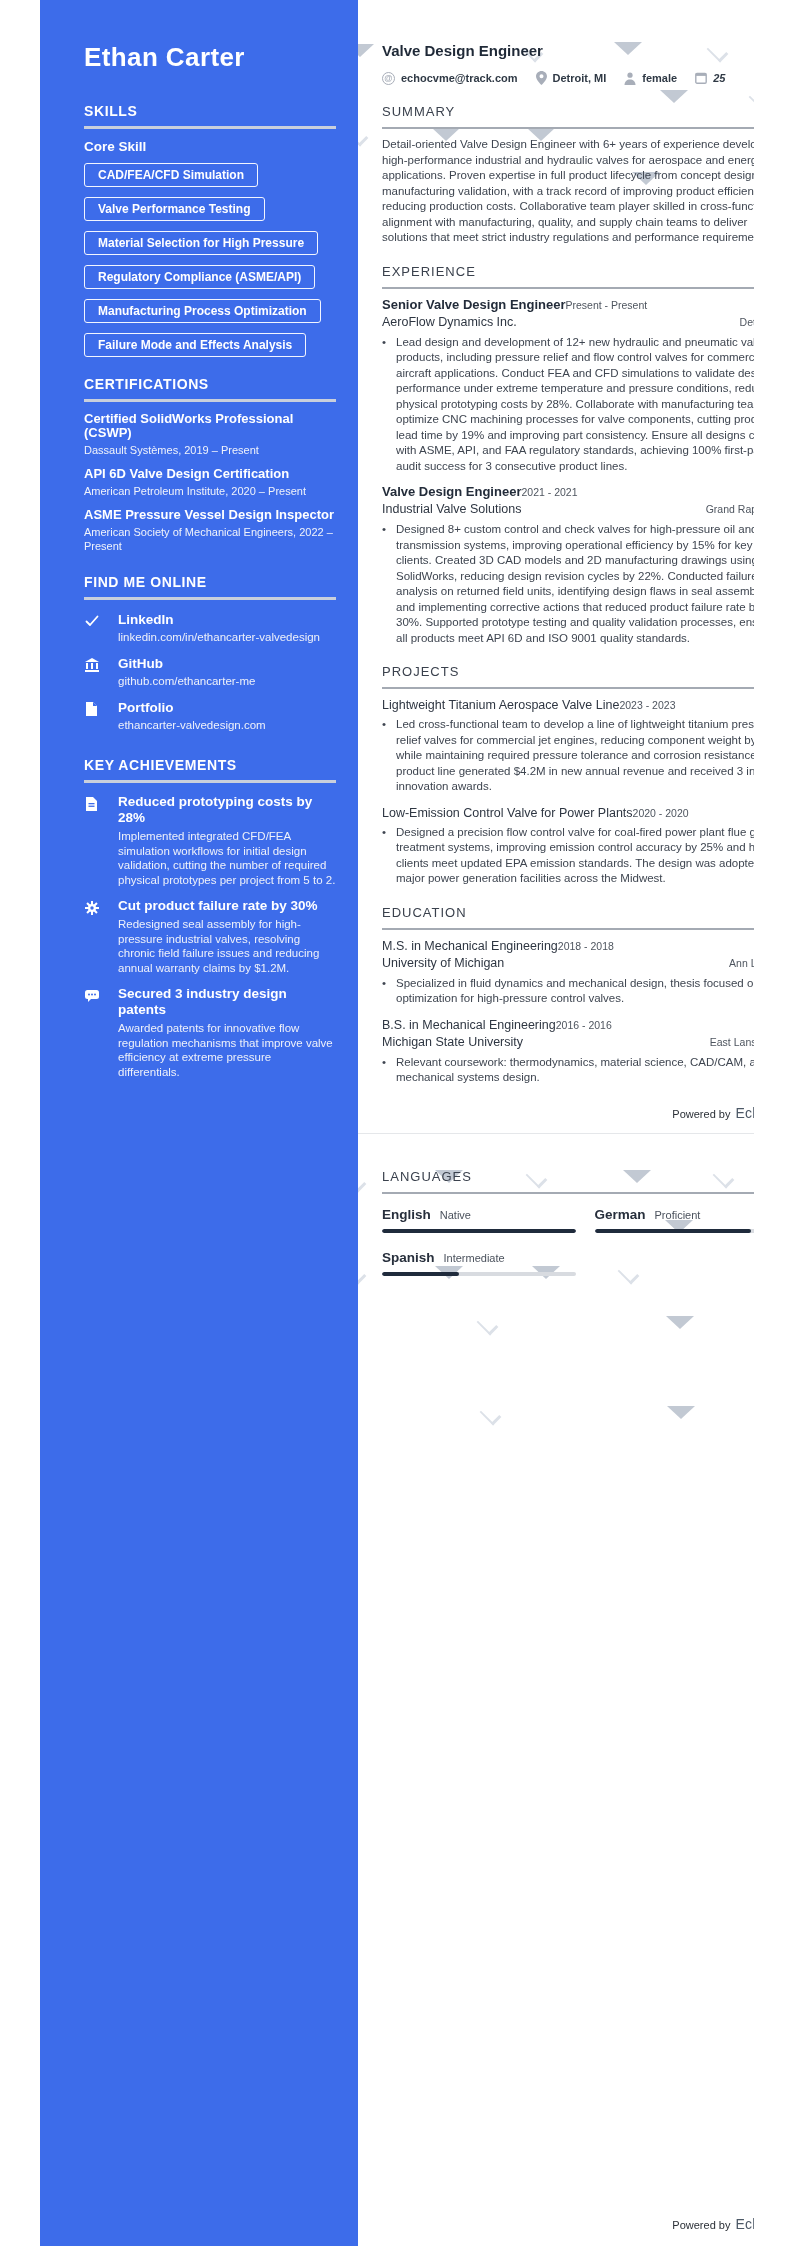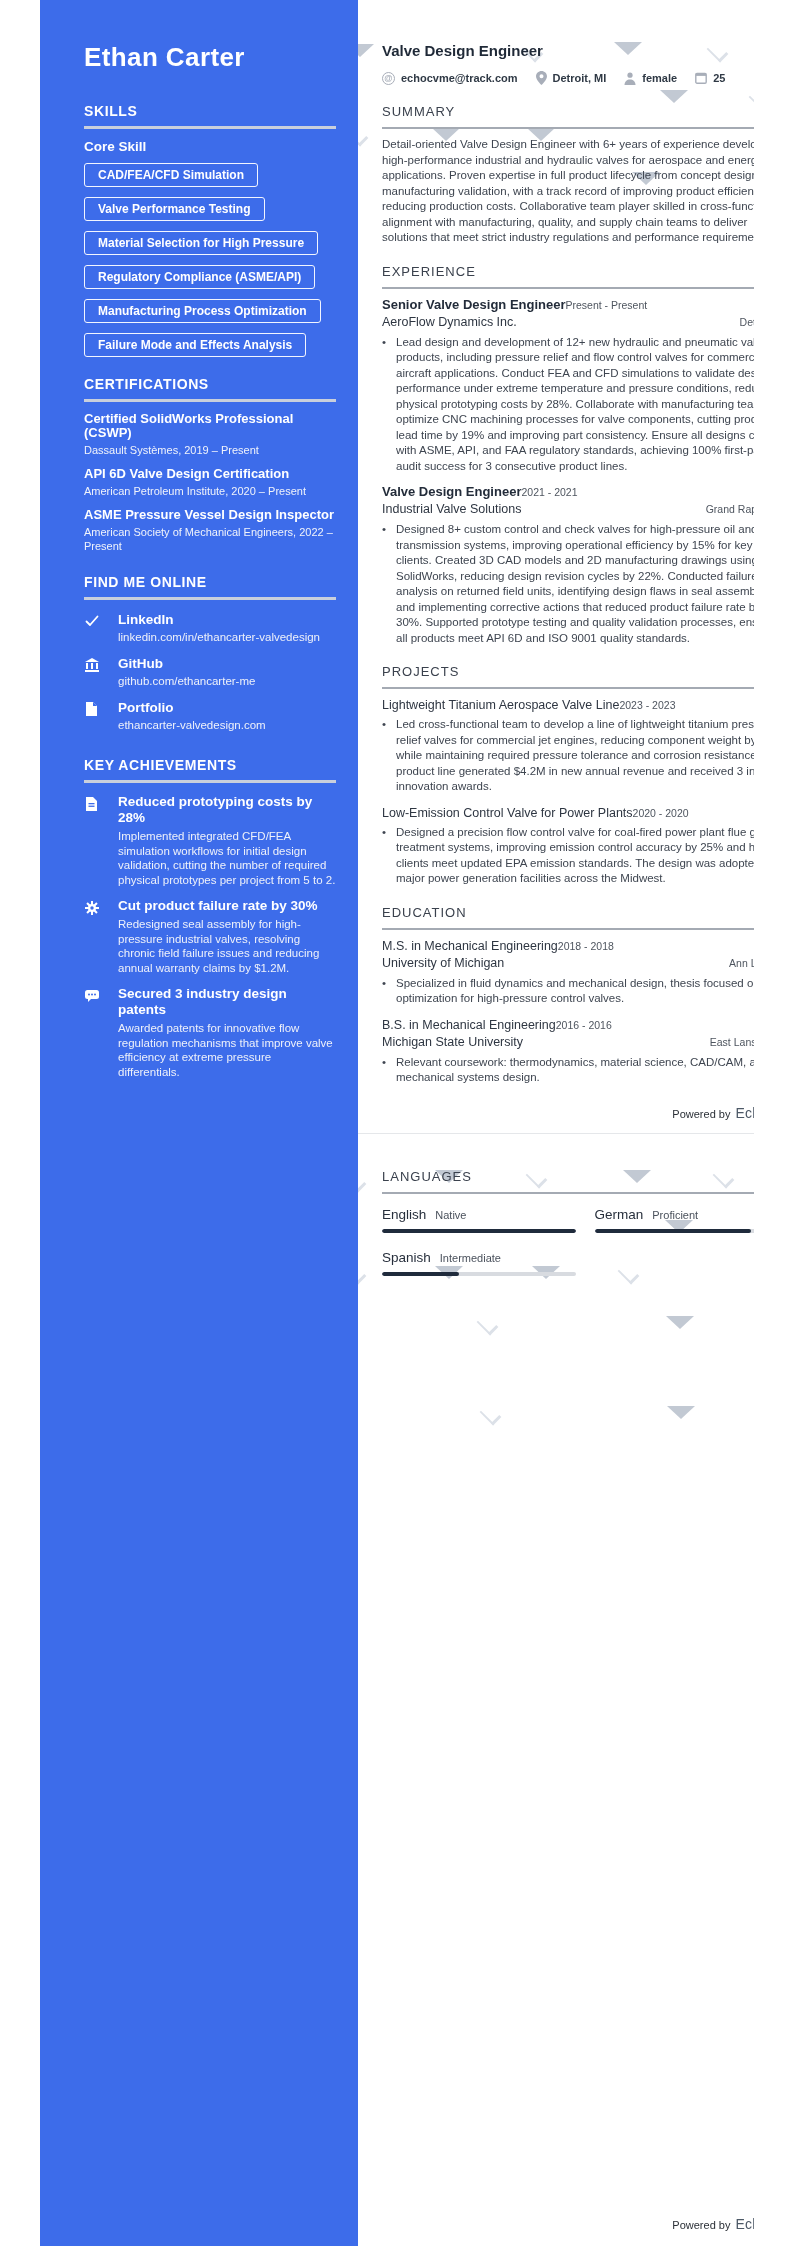--- a/index.html
+++ b/index.html
@@ -59,21 +59,21 @@
   .bullet .dot { flex:0 0 14px; font-size:11.5px; line-height:15.5px; color:#3e4550; }
   .bullet p { flex:1; font-size:11.5px; line-height:15.5px; color:#3e4550; }
   .summary-text { margin-top:8px; font-size:11.5px; line-height:15.5px; color:#3e4550; }
   .footer { position:absolute; right:46px; bottom:12px; display:flex; align-items:baseline; }
   .powered { font-size:11px; color:#2a2f36; margin-right:5px; }
   .brand { font-size:14px; color:#4c5866; font-weight:500; letter-spacing:.2px; }
 
   
   .lang-grid { display:grid; grid-template-columns:1fr 1fr; column-gap:19px; row-gap:17px; margin-top:13px; }
   .lang-head { display:flex; align-items:baseline; }
-  .lang-name { font-size:13.5px; font-weight:400; color:#272f3c; margin-right:9px; }
+  .lang-name { font-size:13.5px; font-weight:700; color:#272f3c; margin-right:9px; }
   .lang-level { font-size:11px; color:#4a515c; }
   .lang-track { margin-top:7px; height:4px; border-radius:2px; background:#d8dbe0; overflow:hidden; }
   .lang-fill { height:4px; border-radius:2px; background:#1f2b3c; }
 </style>
 </head>
 <body>
 
 <div class="page">
 
   <div class="decor-layer">
@@ -262,21 +262,21 @@
         </span>
         <span class="contact-item">
           <span class="c-ic">
             <svg width="12" height="13" viewBox="0 0 12 13" fill="#a8aeb9">
                 <circle cx="6" cy="3.2" r="2.6"></circle>
                 <path d="M0.5 13 C0.5 9.5 3 7.5 6 7.5 S11.5 9.5 11.5 13 Z"></path>
               </svg>
           </span>
           <span>female</span>
         </span>
-        <span class="contact-item" style="margin-right:12px;">
+        <span class="contact-item" style="margin-right:12px;font-style:italic;">
           <span class="c-ic">
             <svg width="12" height="12" viewBox="0 0 12 12">
                 <rect x="0.8" y="1.5" width="10.4" height="9.7" rx="1.2" fill="none" stroke="#a8aeb9" stroke-width="1.4"></rect>
                 <rect x="0.8" y="1.5" width="10.4" height="2.4" fill="#a8aeb9"></rect>
               </svg>
           </span>
           <span>25</span>
         </span>
       </div>
 

